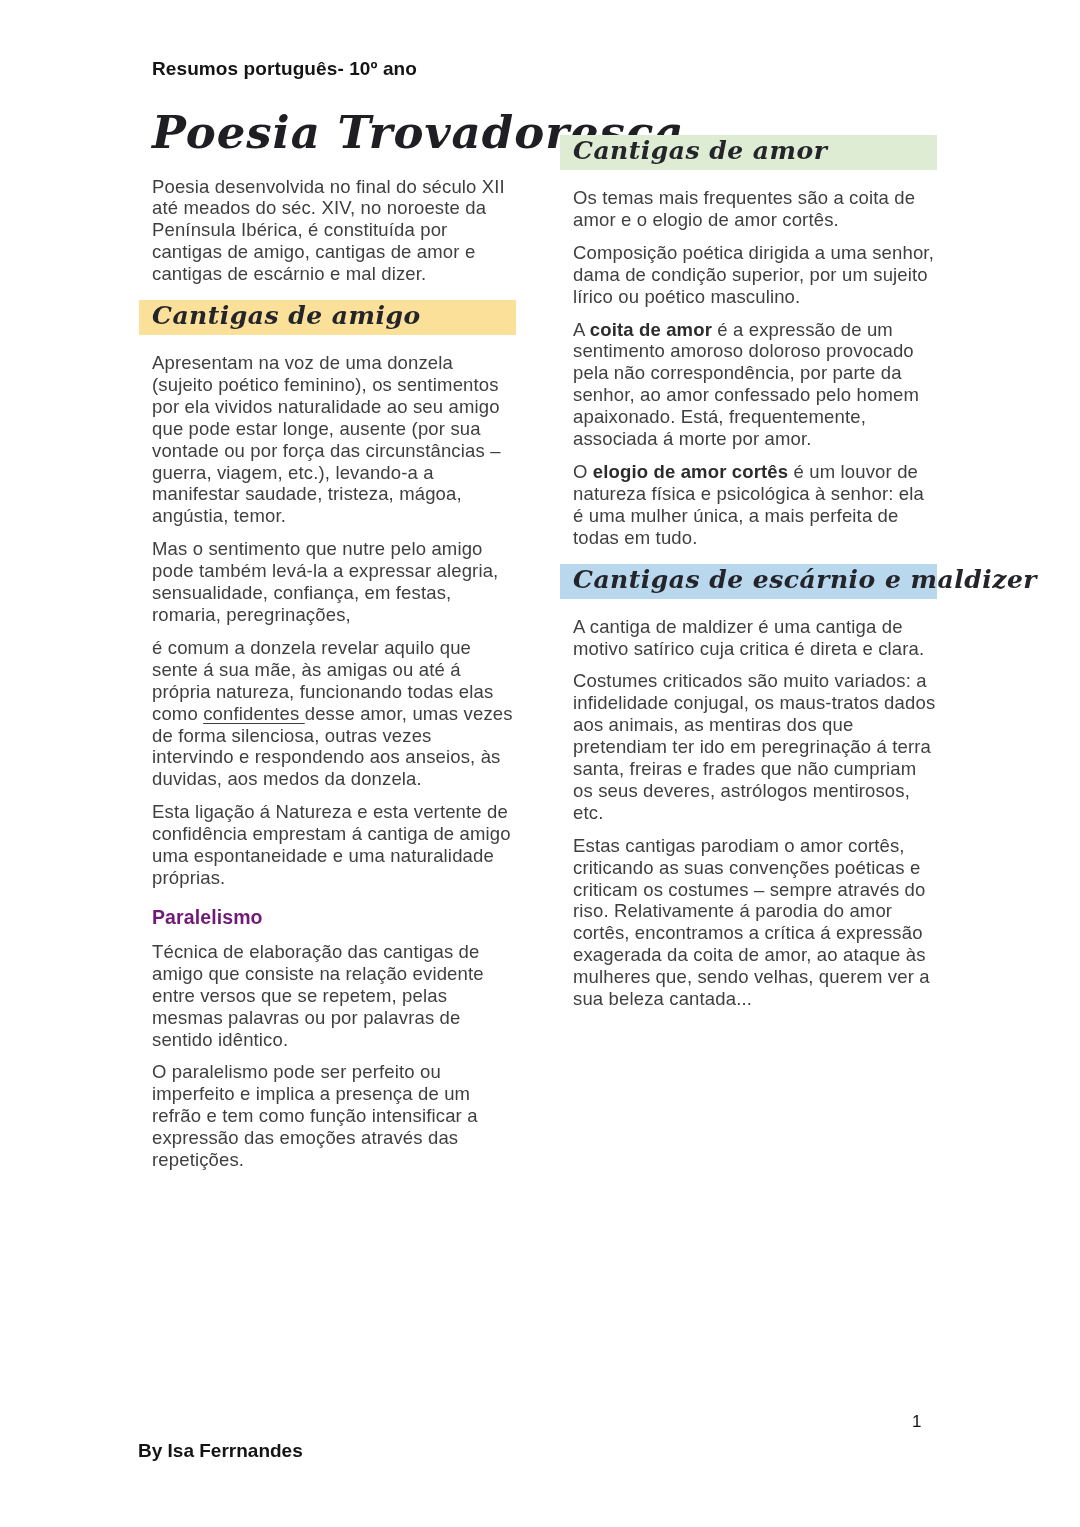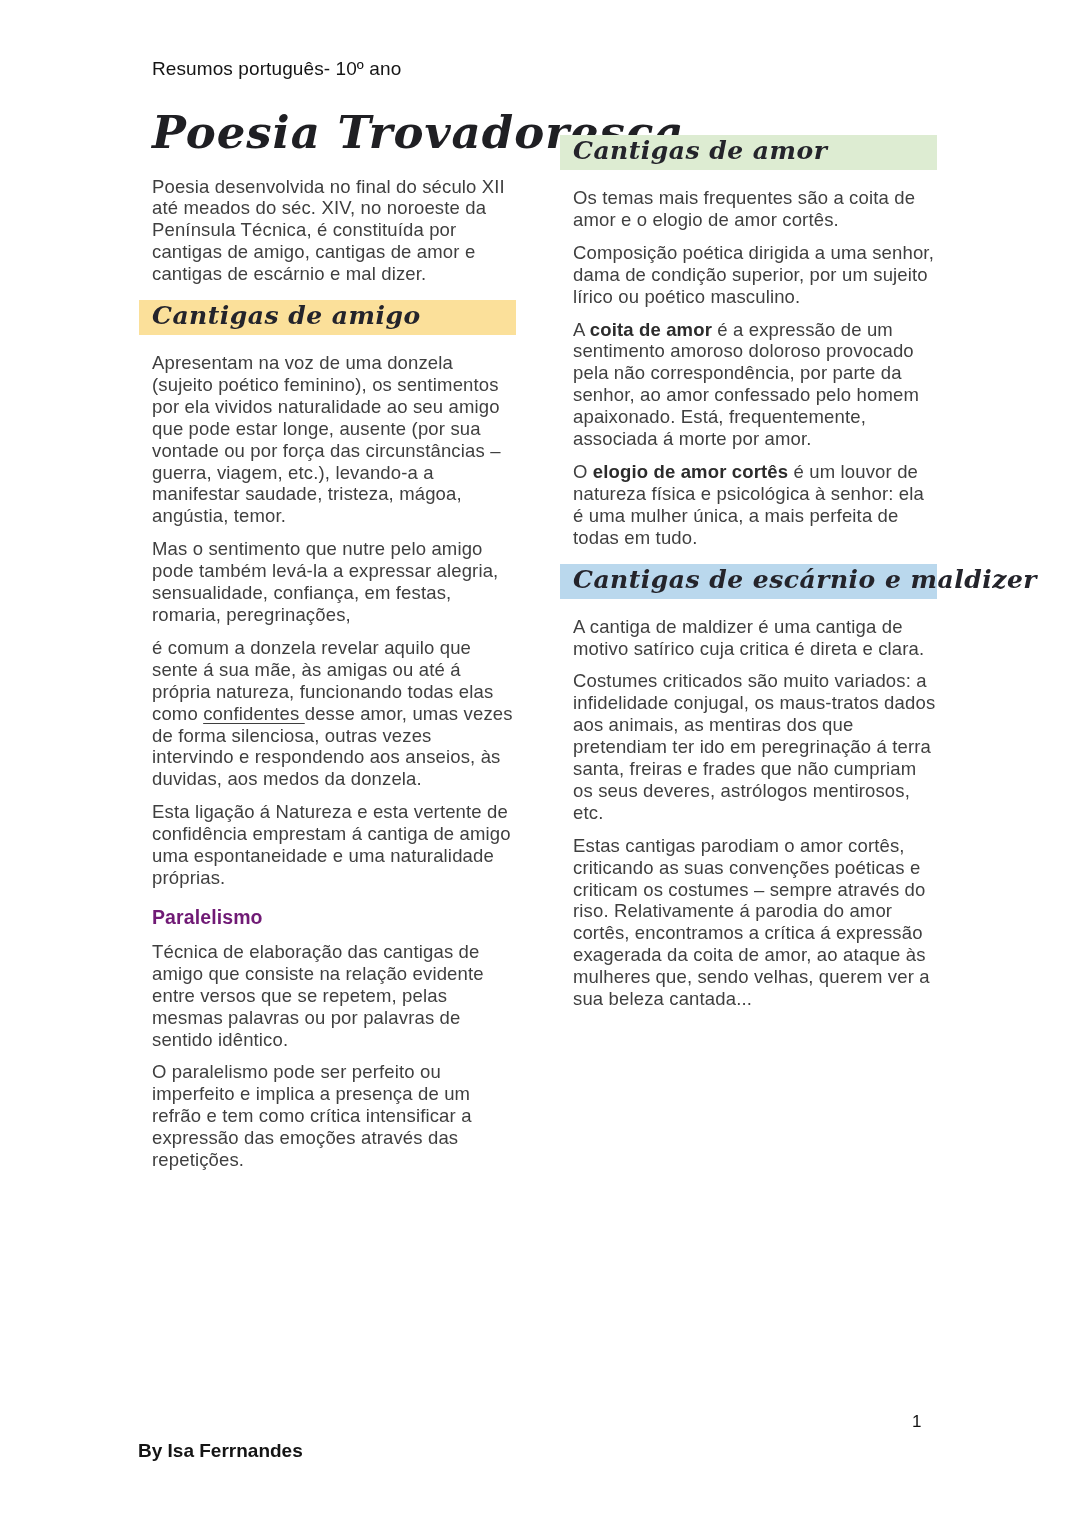--- a/index.html
+++ b/index.html
@@ -5,21 +5,21 @@
   html,body { margin:0; padding:0; background:#ffffff; }
   .page {
     position:relative;
     width:1080px; height:1527px;
     background:#ffffff;
     font-family:"Liberation Sans", sans-serif;
     overflow:hidden;
   }
   .doc-header {
     position:absolute; left:152px; top:58px;
-    font-size:19px; font-weight:normal; color:#141414;
+    font-size:19px; font-weight:bold; color:#141414;
     letter-spacing:0.1px;
   }
   .col { position:absolute; width:364px; }
   .col-left  { left:152px; top:108px; }
   .col-right { left:573px; top:120px; }
 
   .title {
     font-family:"DejaVu Serif", serif;
     font-style:italic; font-weight:bold;
     font-size:45px; line-height:1.1;
@@ -63,35 +63,35 @@
 </head>
 <body>
 
 <div class="page">
 
   <div class="doc-header">Resumos português- 10º ano</div>
 
   <div class="col col-left">
     <h1 class="title">Poesia Trovadoresca</h1>
 
-    <p class="body">Poesia desenvolvida no final do século XII até meados do séc. XIV, no noroeste da Península Técnica, é constituída por cantigas de amigo, cantigas de amor e cantigas de escárnio e mal dizer.</p>
+    <p class="body">Poesia desenvolvida no final do século XII até meados do séc. XIV, no noroeste da Península Ibérica, é constituída por cantigas de amigo, cantigas de amor e cantigas de escárnio e mal dizer.</p>
 
     <div class="hl" style="background-color: rgb(251, 224, 154);">
       <span class="script-head">Cantigas de amigo</span>
     </div>
 
     <p class="body">Apresentam na voz de uma donzela (sujeito poético feminino), os sentimentos por ela vividos naturalidade ao seu amigo que pode estar longe, ausente (por sua vontade ou por força das circunstâncias – guerra, viagem, etc.), levando-a a manifestar saudade, tristeza, mágoa, angústia, temor.</p>
     <p class="body">Mas o sentimento que nutre pelo amigo pode também levá-la a expressar alegria, sensualidade, confiança, em festas, romaria, peregrinações,</p>
     <p class="body"><span>é comum a donzela revelar aquilo que sente á sua mãe, às amigas ou até á própria natureza, funcionando todas elas como </span><span class="u">confidentes </span><span>desse amor, umas vezes de forma silenciosa, outras vezes intervindo e respondendo aos anseios, às duvidas, aos medos da donzela.</span></p>
     <p class="body">Esta ligação á Natureza e esta vertente de confidência emprestam á cantiga de amigo uma espontaneidade e uma naturalidade próprias.</p>
 
     <h3 class="sub">Paralelismo</h3>
 
     <p class="body">Técnica de elaboração das cantigas de amigo que consiste na relação evidente entre versos que se repetem, pelas mesmas palavras ou por palavras de sentido idêntico.</p>
-    <p class="body">O paralelismo pode ser perfeito ou imperfeito e implica a presença de um refrão e tem como crítica intensificar a expressão das emoções através das repetições.</p>
+    <p class="body">O paralelismo pode ser perfeito ou imperfeito e implica a presença de um refrão e tem como função intensificar a expressão das emoções através das repetições.</p>
   </div>
 
   <div class="col col-right">
     <div class="hl" style="background-color: rgb(221, 236, 210);">
       <span class="script-head">Cantigas de amor</span>
     </div>
 
     <p class="body">Os temas mais frequentes são a coita de amor e o elogio de amor cortês.</p>
     <p class="body">Composição poética dirigida a uma senhor, dama de condição superior, por um sujeito lírico ou poético masculino.</p>
     <p class="body"><span>A </span><strong>coita de amor</strong><span> é a expressão de um sentimento amoroso doloroso provocado pela não correspondência, por parte da senhor, ao amor confessado pelo homem apaixonado. Está, frequentemente, associada á morte por amor.</span></p>

